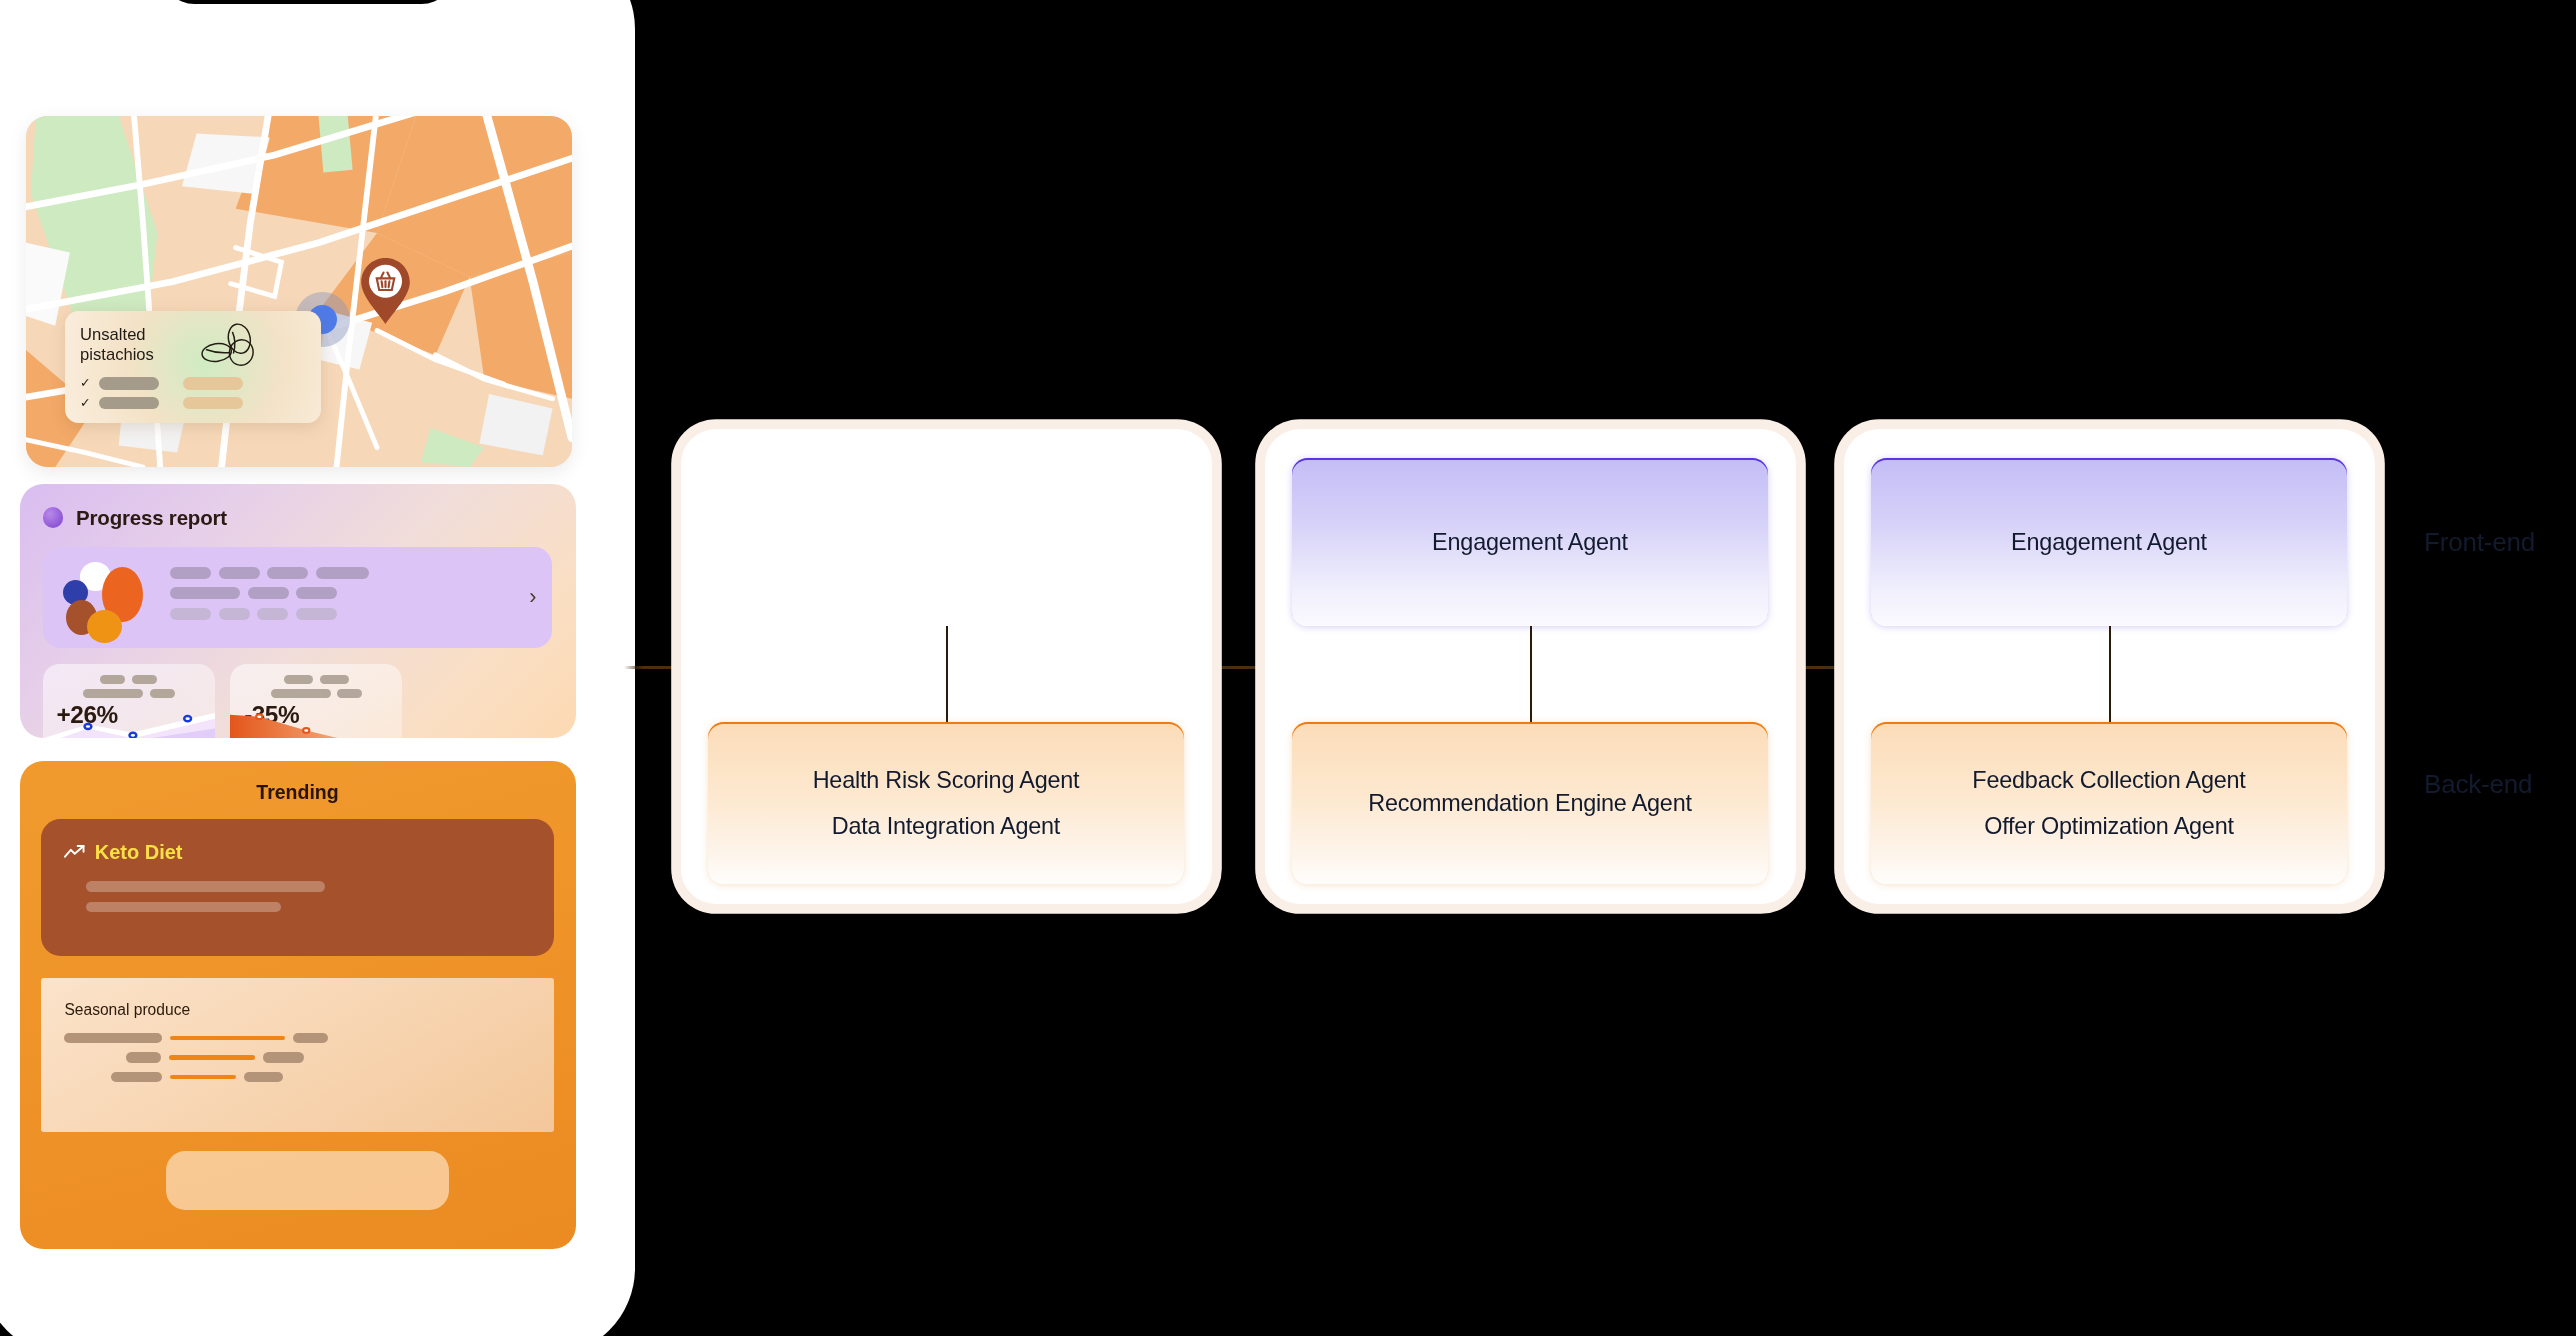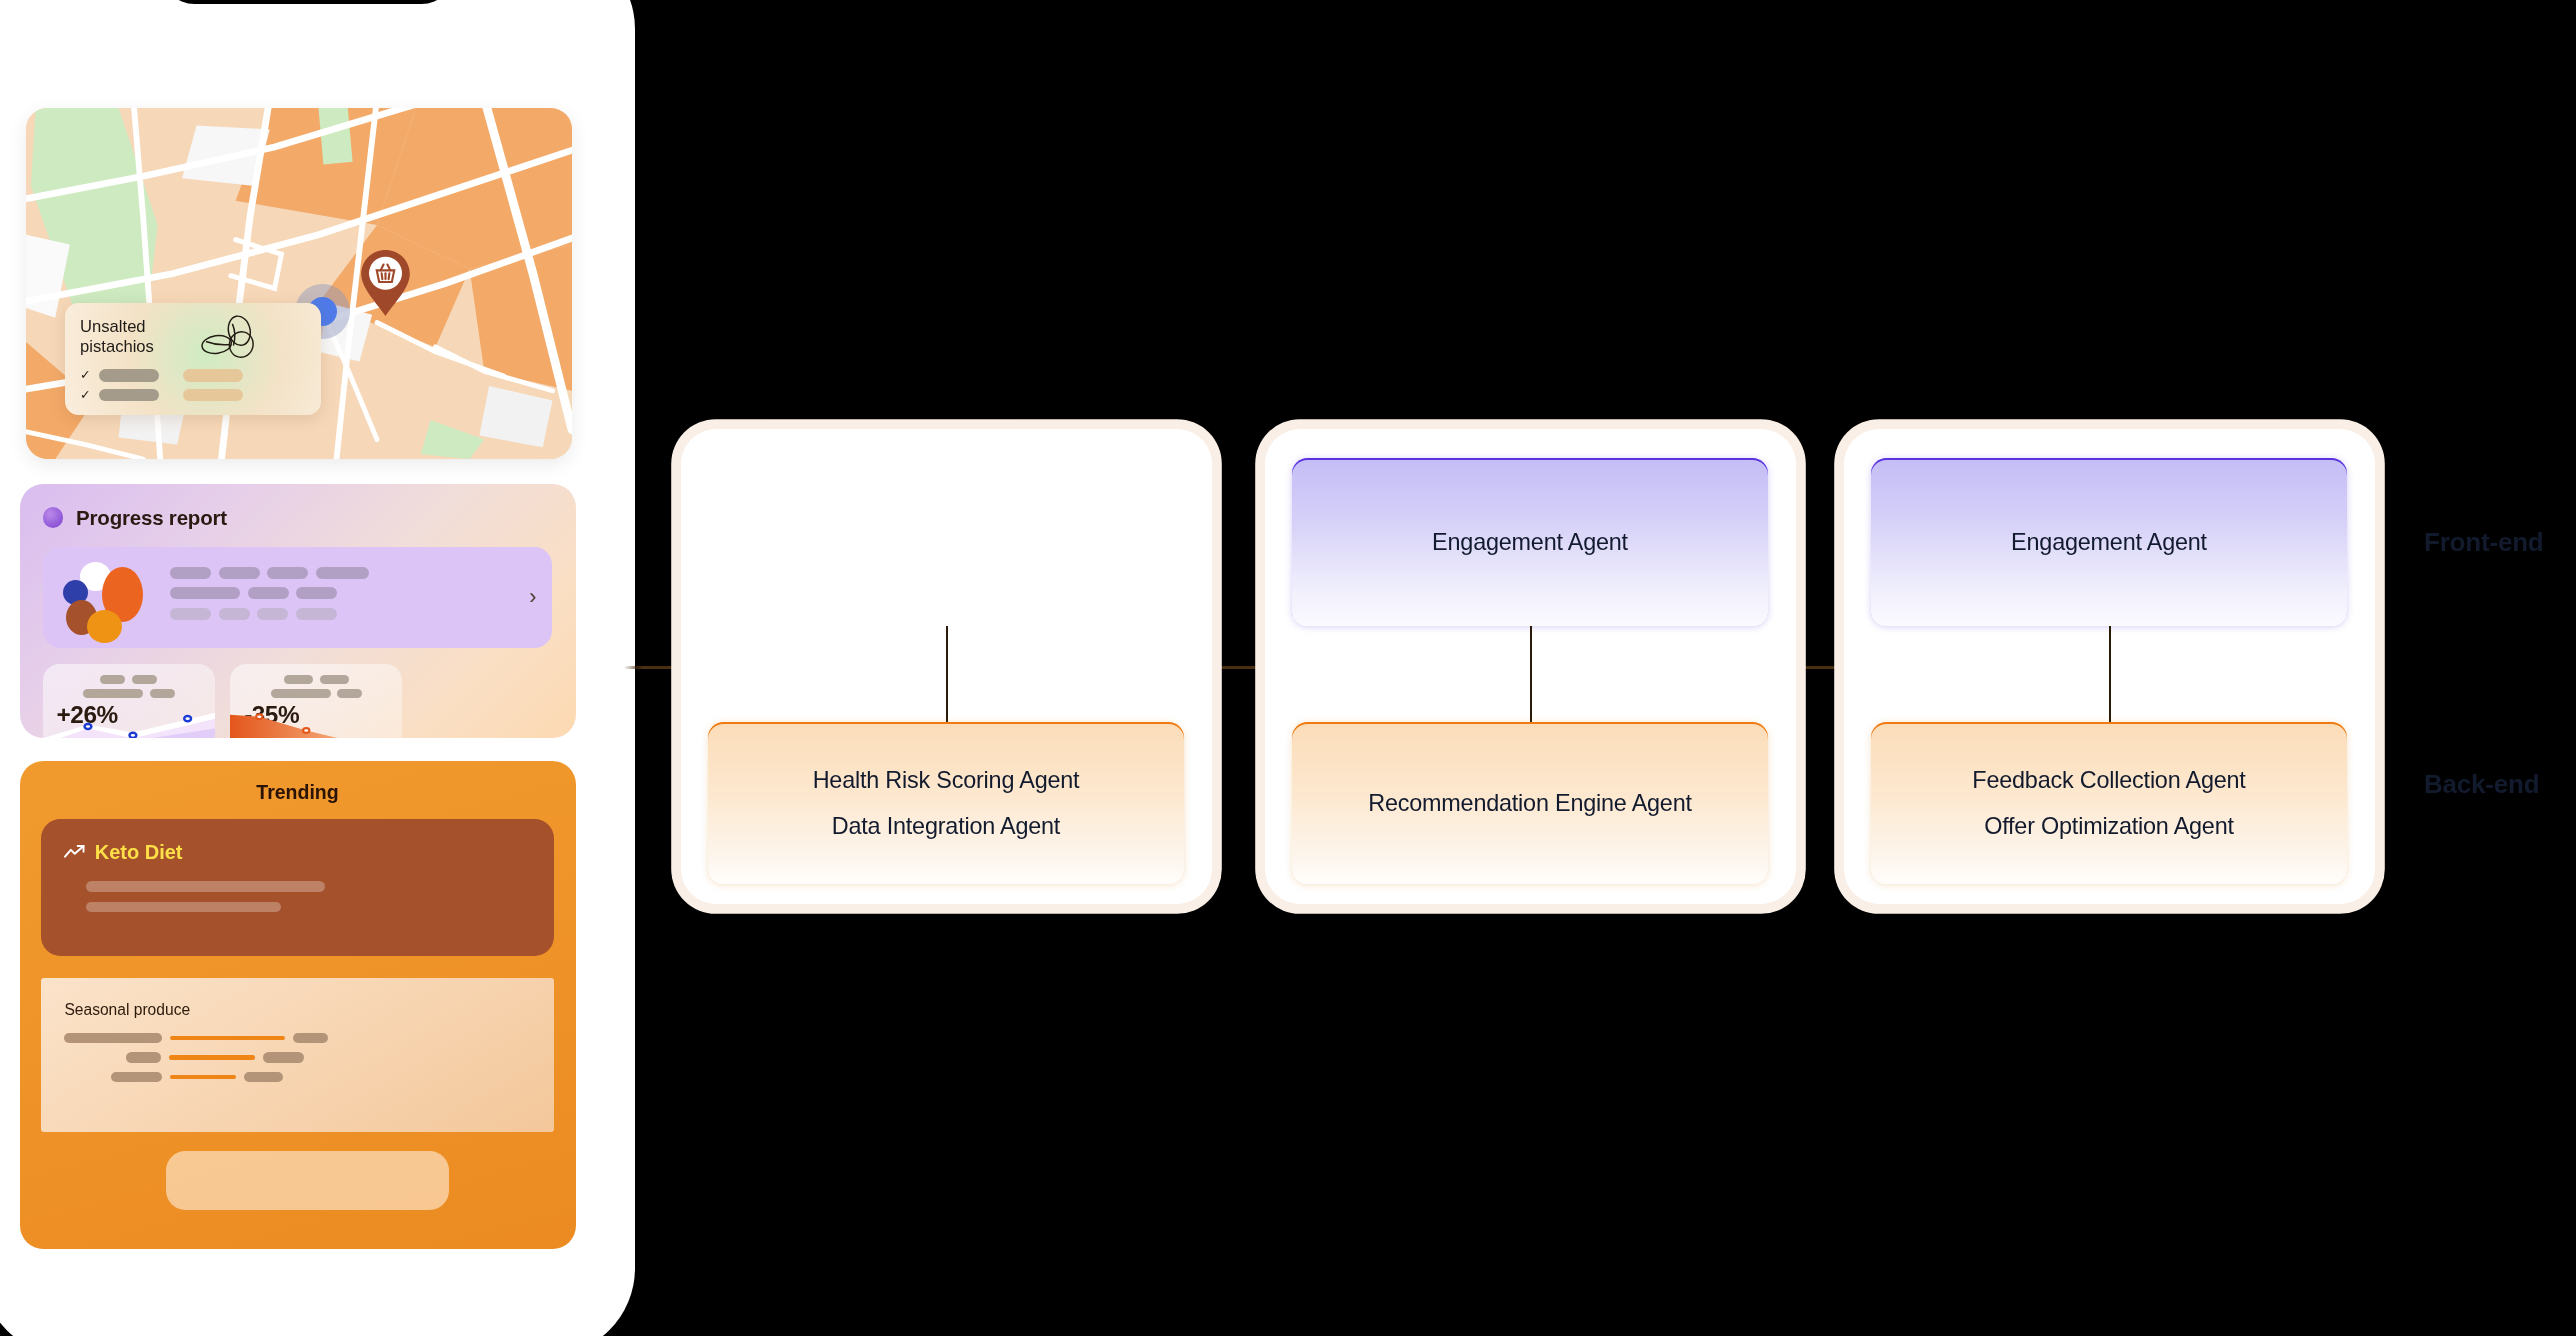--- a/index.html
+++ b/index.html
@@ -40,21 +40,21 @@
     left: 0; top: 0;
     width: 654px;
     height: 1415px;
     padding: 0 41px;
   }
 
   
   .map-card {
     position: absolute;
     left: 45px;
-    top: 167px;
+    top: 175px;
     width: 546px;
     height: 351px;
     border-radius: 21.5px;
     overflow: hidden;
     background: #f4d3b4;
     box-shadow: 0 5.9px 19.5px rgba(0,0,0,0.08);
   }
   .map-svg { display: block; width: 100%; height: 100%; }
 
   .map-userdot {
@@ -289,21 +289,21 @@
     left: 265px;
     top: 197px;
     width: 2px;
     height: 96px;
     background: #2a1b08;
   }
 
   .side-label {
     position: absolute;
     font-size: 26px;
-    font-weight: 700;
+    font-weight: 400;
     color: #121a2e;
     letter-spacing: -0.2px;
     white-space: nowrap;
   }
   .lbl-front { left: 2424px; top: 527px; }
   .lbl-back  { left: 2424px; top: 769px; }
 </style>
 </head>
 <body>
 

